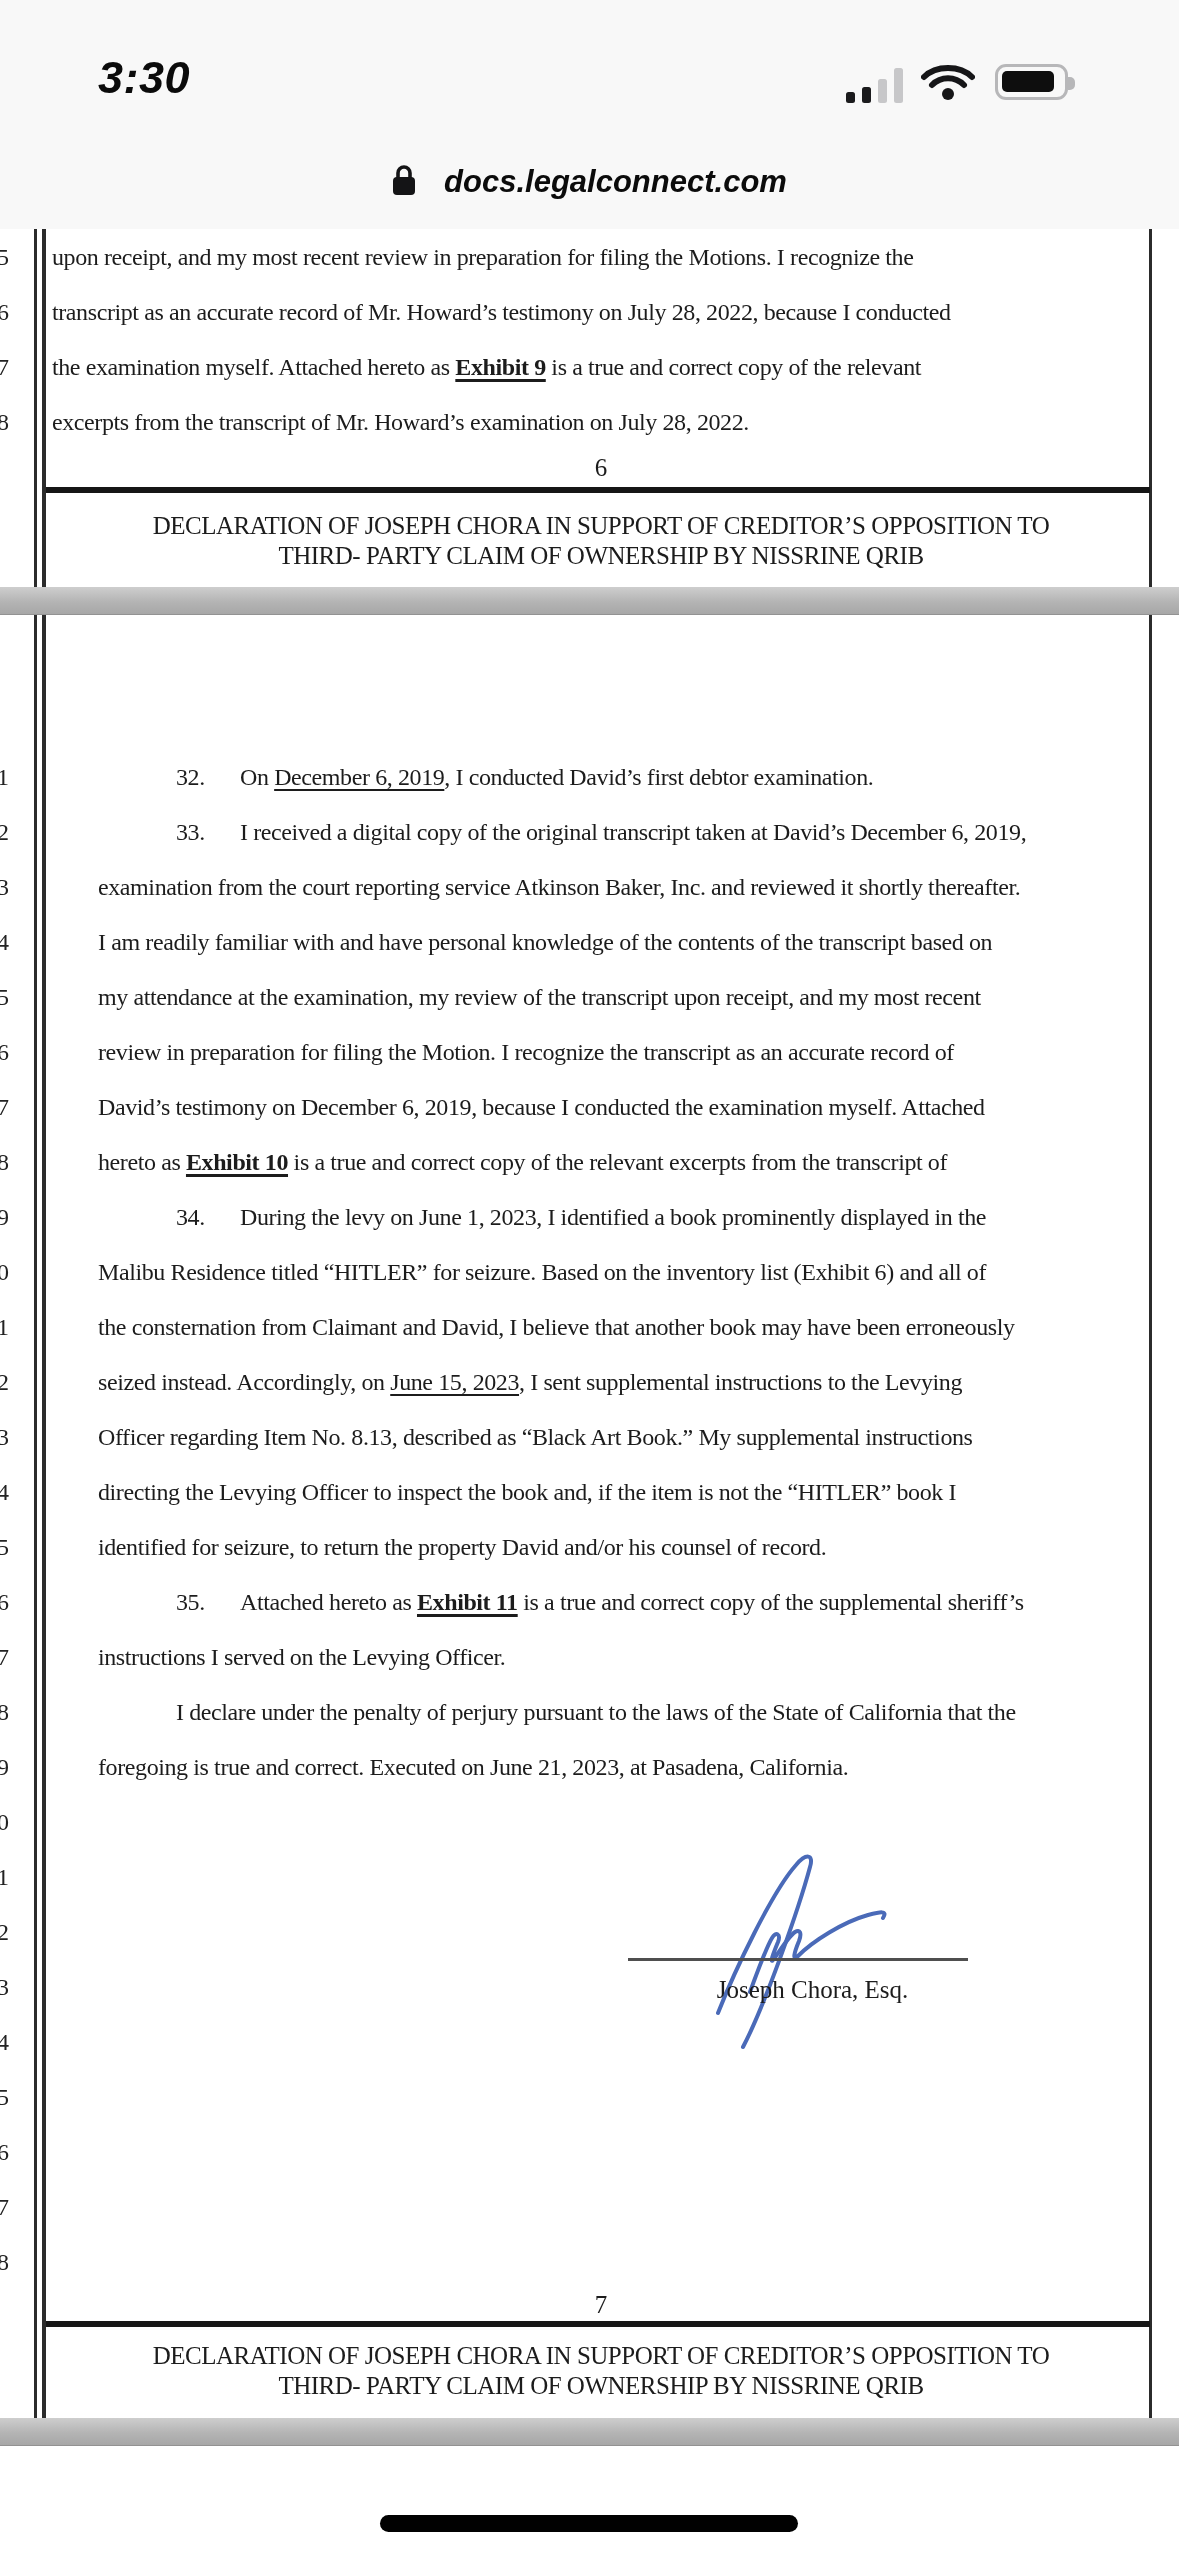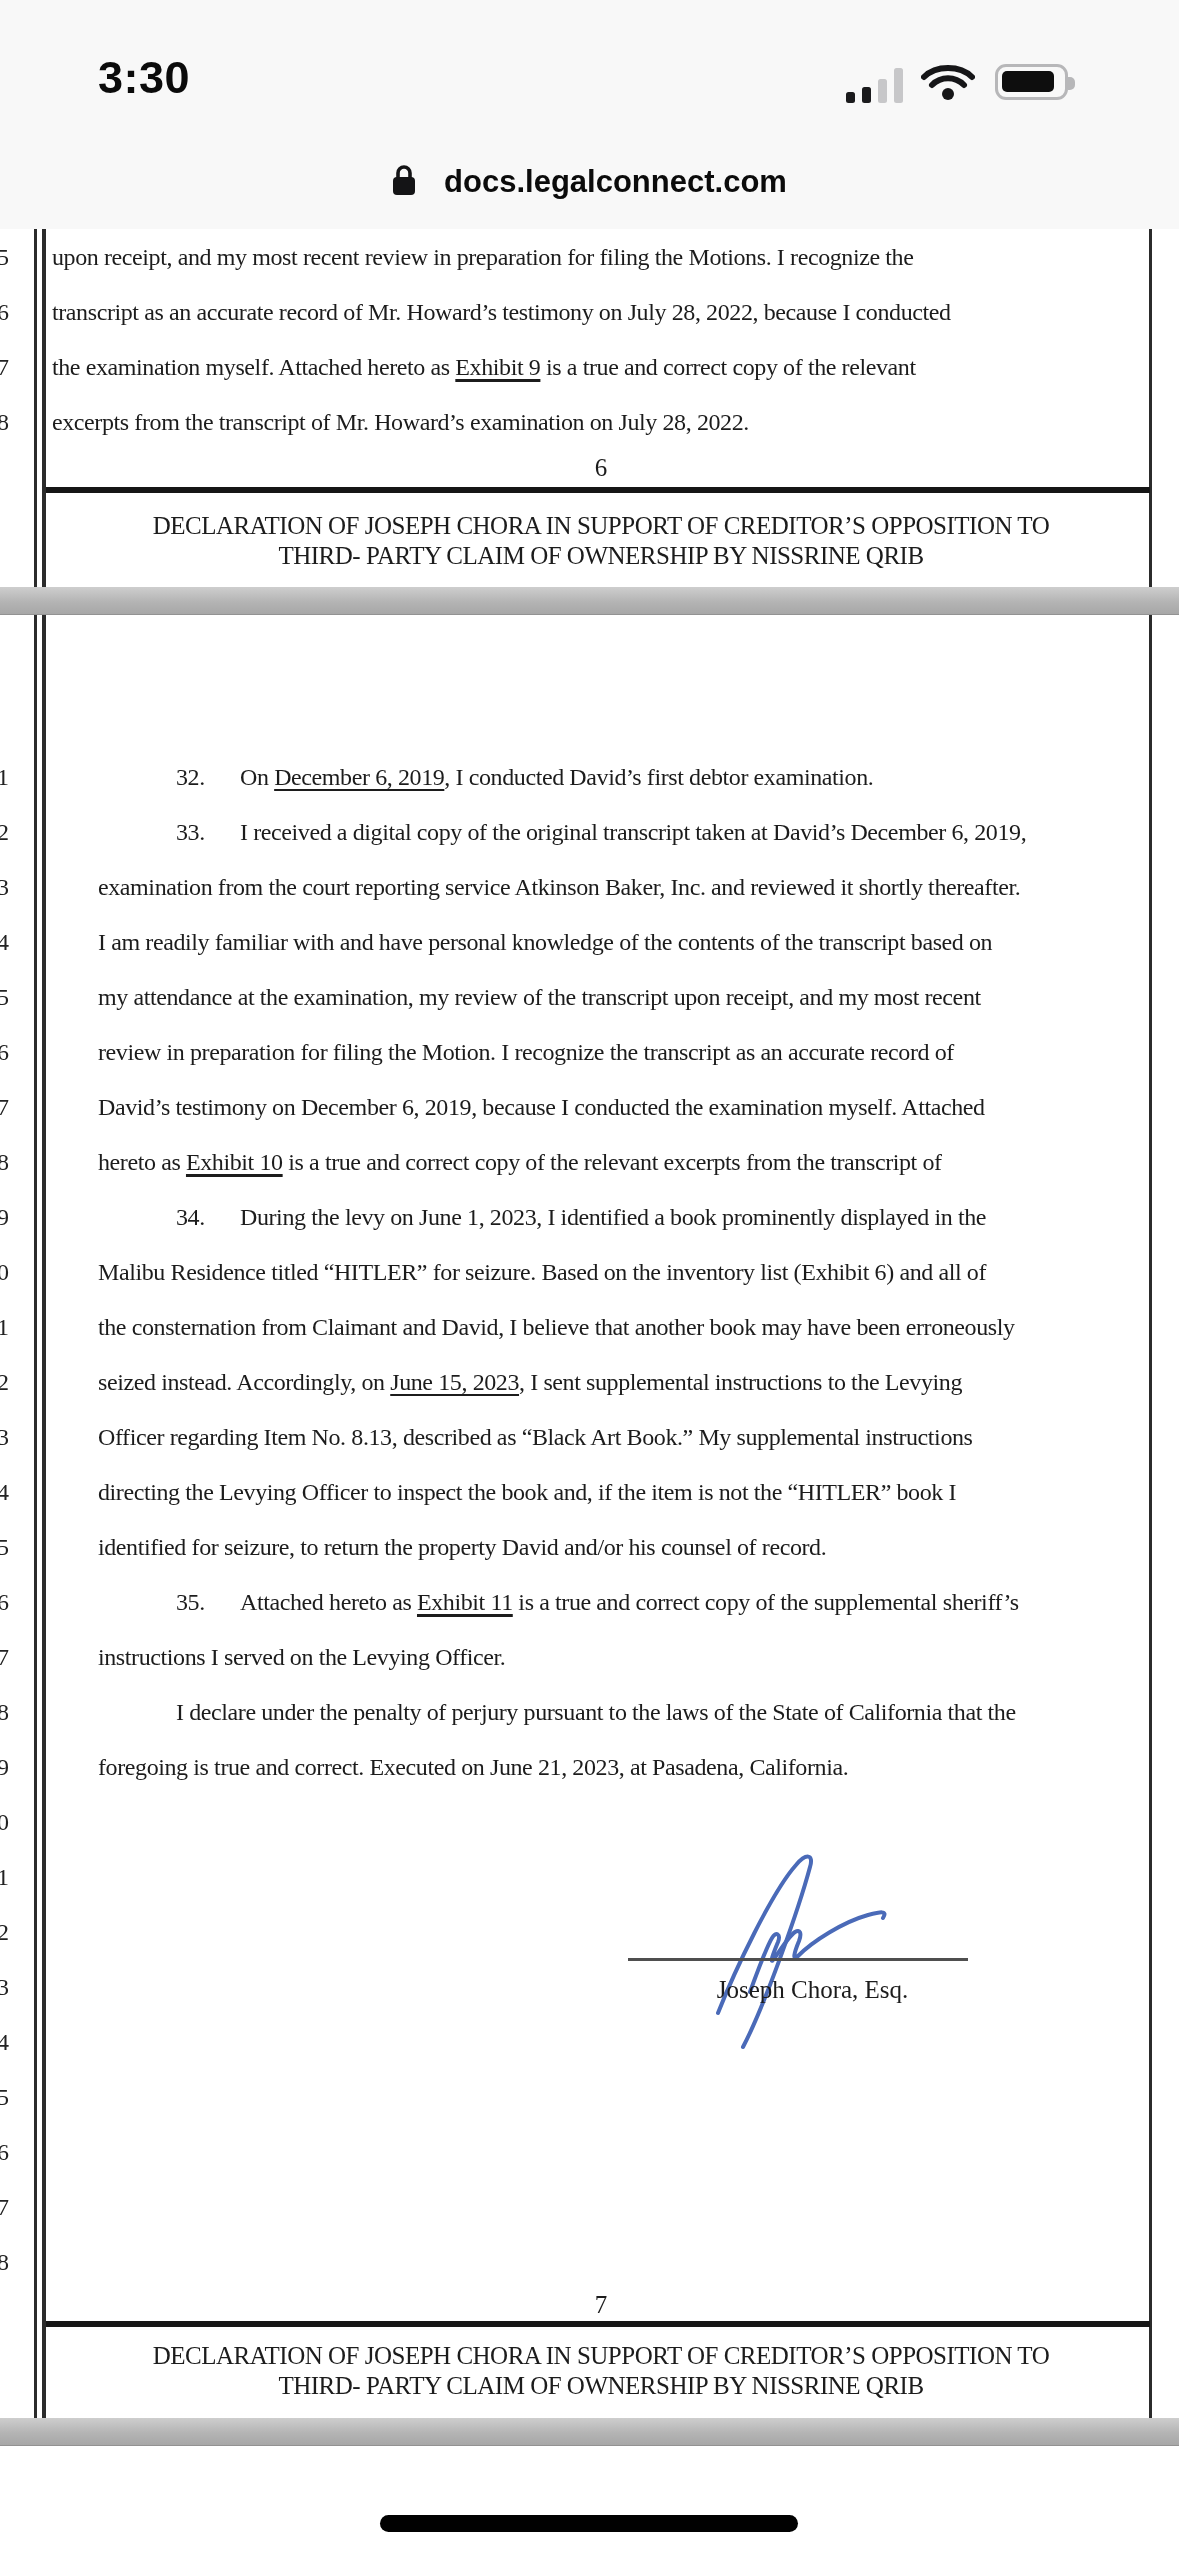--- a/index.html
+++ b/index.html
@@ -2,21 +2,21 @@
 <html><head>
 <meta charset="utf-8">
 <style>
   html,body{margin:0;padding:0;background:#ffffff;}
   #screen{position:relative;width:1179px;height:2556px;overflow:hidden;background:#ffffff;
           font-family:"Liberation Serif","DejaVu Serif",serif;color:#1c1c1c;}
 
   
   .topbar{position:absolute;left:0;top:0;width:1179px;height:265px;background:#f8f8f8;
           border-bottom:2px solid #9c9c9c;box-sizing:border-box;
-          font-family:"Liberation Sans","DejaVu Sans",sans-serif;}
+          font-family:"Liberation Sans","DejaVu Sans",sans-serif;font-style:italic;}
   .time{position:absolute;left:98px;top:52px;font-size:45px;font-weight:700;color:#0b0b0b;letter-spacing:.5px;}
   .sigbars{position:absolute;left:846px;top:68px;width:58px;height:35px;}
   .sigbars i{position:absolute;bottom:0;width:9px;border-radius:2.5px;}
   .b1{left:0;height:11px;background:#1b1b1d;}
   .b2{left:16px;height:16px;background:#1b1b1d;}
   .b3{left:32px;height:24px;background:#c7c7c9;}
   .b4{left:48px;height:35px;background:#c7c7c9;}
   .wifi{position:absolute;left:921px;top:64px;}
   .batt{position:absolute;left:995px;top:64px;width:73px;height:36px;border:3.5px solid #b7b7b9;
         border-radius:11px;box-sizing:border-box;}
@@ -28,21 +28,21 @@
   .urltext{font-size:31px;font-weight:600;color:#0b0b0b;}
 
   
   .vline{position:absolute;background:#2b2b2b;}
   .nums{position:absolute;left:-31px;width:40px;text-align:right;font-size:24px;color:#222;}
   .nums div{height:55px;line-height:55px;}
   .tcol{position:absolute;left:52px;width:1100px;}
   .tline{height:55px;line-height:55px;white-space:nowrap;font-size:24px;letter-spacing:-0.4px;}
   .tline.ind{padding-left:78px;}
   .u{text-decoration:underline;text-decoration-thickness:2px;text-underline-offset:4px;}
-  .bu{font-weight:normal;text-decoration:underline;text-decoration-thickness:2.5px;text-underline-offset:4px;}
+  .bu{font-weight:bold;text-decoration:underline;text-decoration-thickness:2.5px;text-underline-offset:4px;}
   .pagenum{position:absolute;left:52px;width:1098px;height:30px;line-height:30px;
            text-align:center;font-size:25px;}
   .thickrule{position:absolute;left:46px;width:1104px;height:5.5px;background:#161616;}
   .footer{position:absolute;left:52px;width:1098px;text-align:center;font-size:25px;
           line-height:30px;letter-spacing:-0.5px;}
   .band{position:absolute;left:0;width:1179px;height:28px;
         background:linear-gradient(180deg,#cecece 0%,#b4b4b4 55%,#a7a7a7 100%);
         border-bottom:1px solid #929292;box-sizing:border-box;}
 
   

